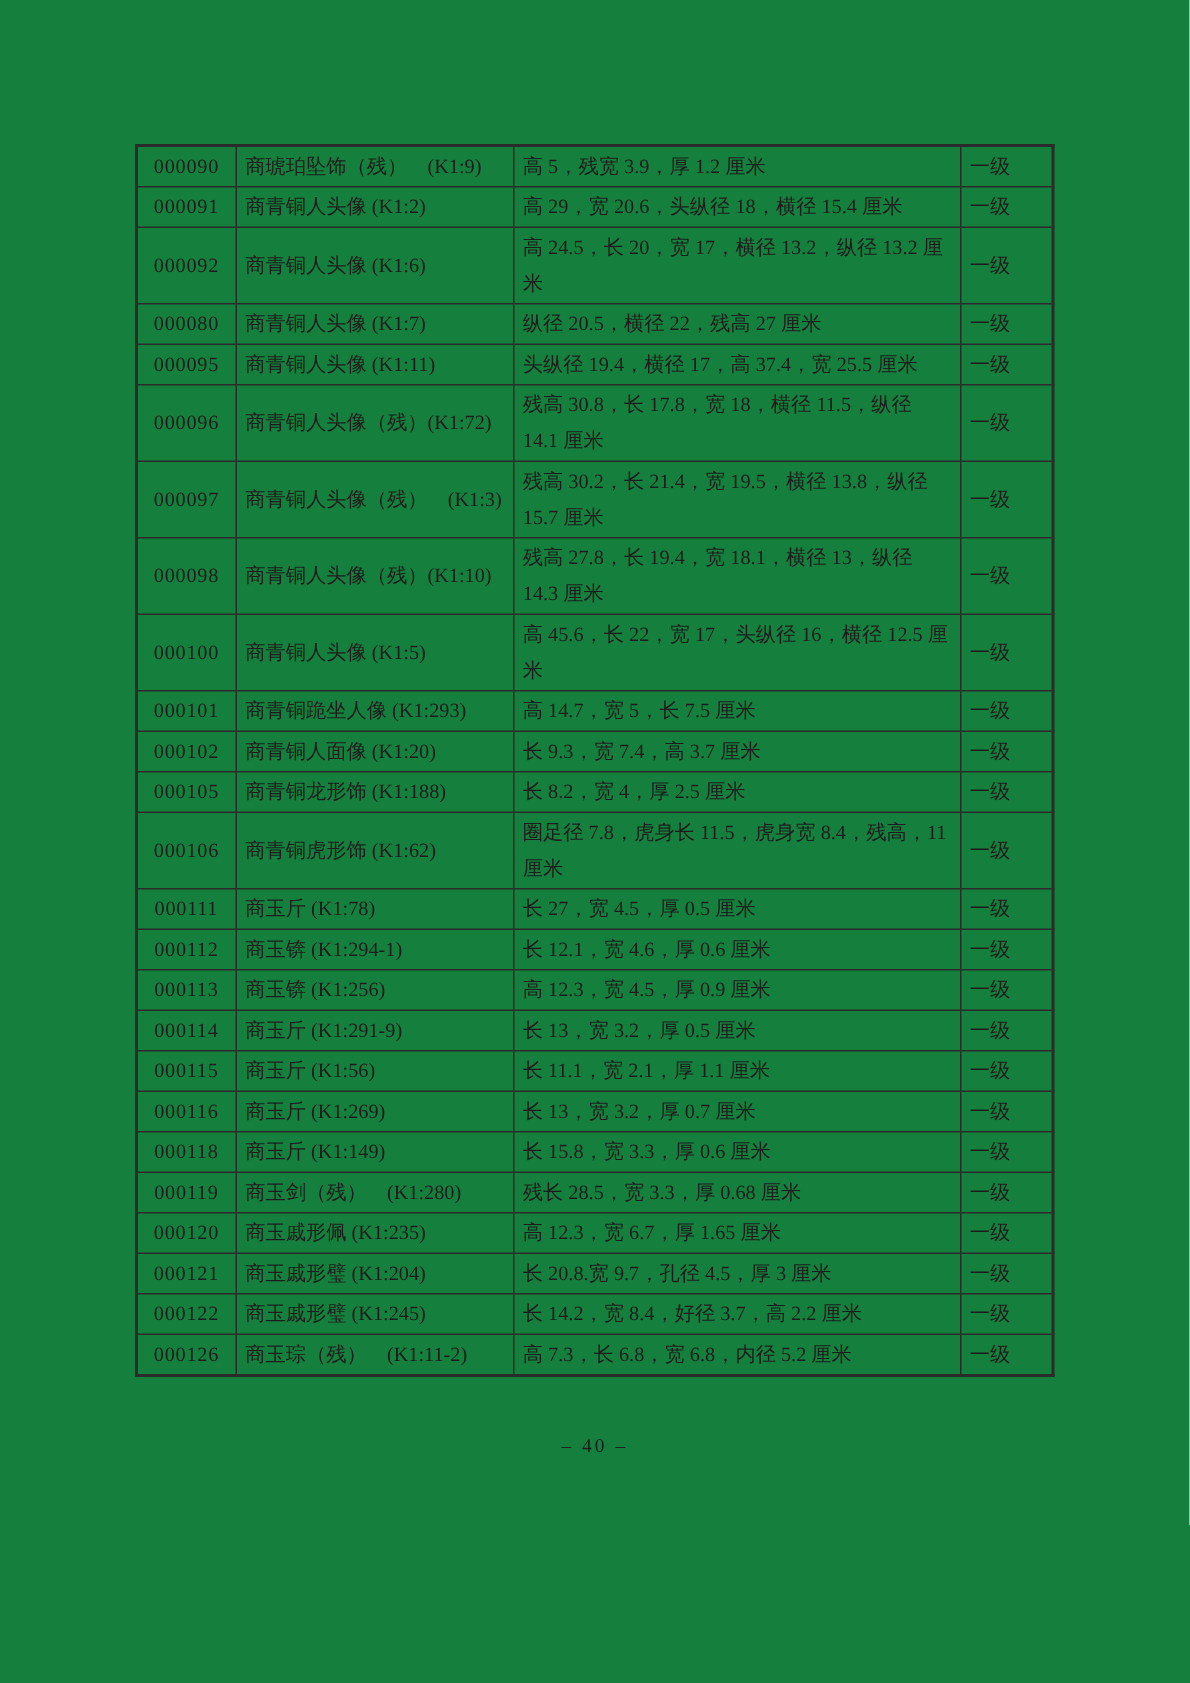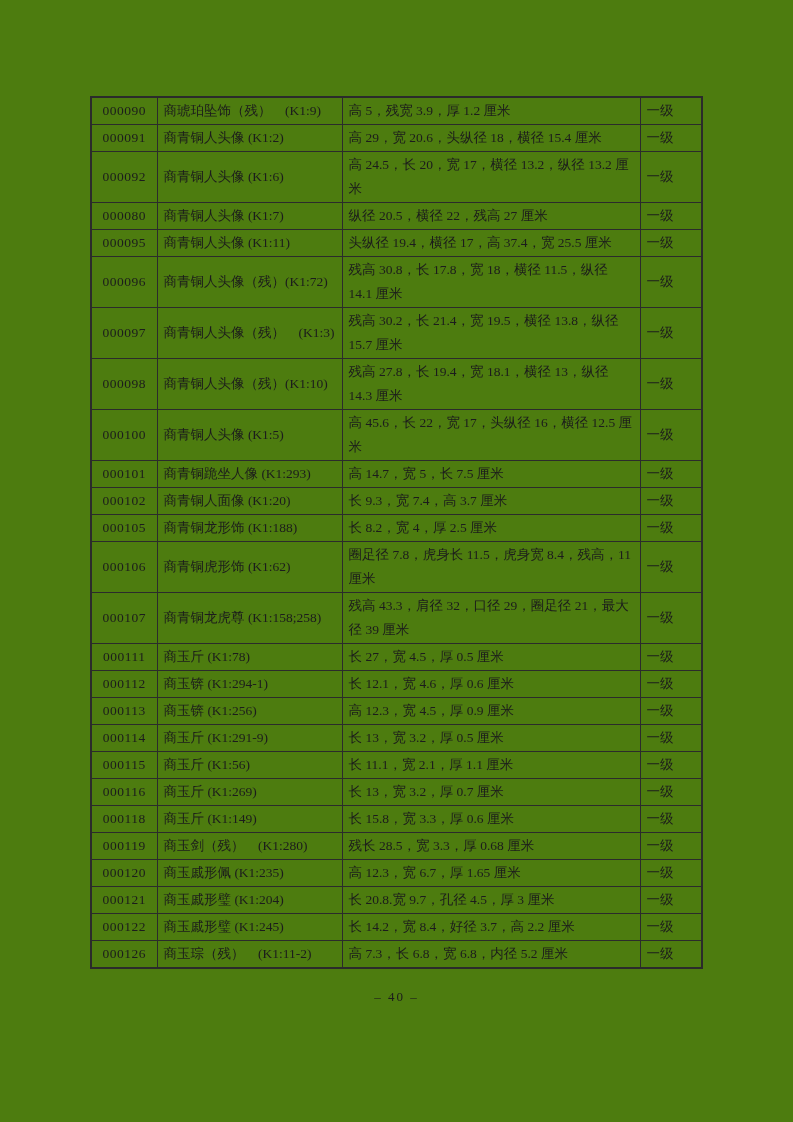--- a/index.html
+++ b/index.html
@@ -4,21 +4,21 @@
 <style>
   html, body {
     margin: 0;
     padding: 0;
     background: #ffffff;
   }
   .page {
     position: relative;
     width: 793px;
     height: 1122px;
-    background: #4d7c0f;
+    background: #15803d;
     overflow: hidden;
     font-family: "Liberation Serif", "DejaVu Serif", serif;
     color: #1c1c1c;
   }
   table.relic-table {
     position: absolute;
     left: 90px;
     top: 96px;
     width: 611px;
     border-collapse: collapse;
@@ -50,21 +50,21 @@
     white-space: pre-wrap;
     font-size: 13px;
   }
   td.c-grade {
     text-align: left;
   }
   .footer {
     position: absolute;
     left: 0;
     right: 0;
-    top: 989px;
+    top: 956px;
     text-align: center;
     font-size: 13px;
     letter-spacing: 2px;
     color: #1c1c1c;
   }
 </style>
 </head>
 <body>
 
 <div class="page">
@@ -162,26 +162,20 @@
     <td class="c-grade">一级</td>
   </tr>
 
   <tr>
     <td class="c-id">000106</td>
     <td class="c-name">商青铜虎形饰 (K1:62)</td>
     <td class="c-dims">圈足径 7.8，虎身长 11.5，虎身宽 8.4，残高，11 厘米</td>
     <td class="c-grade">一级</td>
   </tr>
 
-  <tr>
-    <td class="c-id">000107</td>
-    <td class="c-name">商青铜龙虎尊 (K1:158;258)</td>
-    <td class="c-dims">残高 43.3，肩径 32，口径 29，圈足径 21，最大径 39 厘米</td>
-    <td class="c-grade">一级</td>
-  </tr>
 
   <tr>
     <td class="c-id">000111</td>
     <td class="c-name">商玉斤 (K1:78)</td>
     <td class="c-dims">长 27，宽 4.5，厚 0.5 厘米</td>
     <td class="c-grade">一级</td>
   </tr>
 
   <tr>
     <td class="c-id">000112</td>

